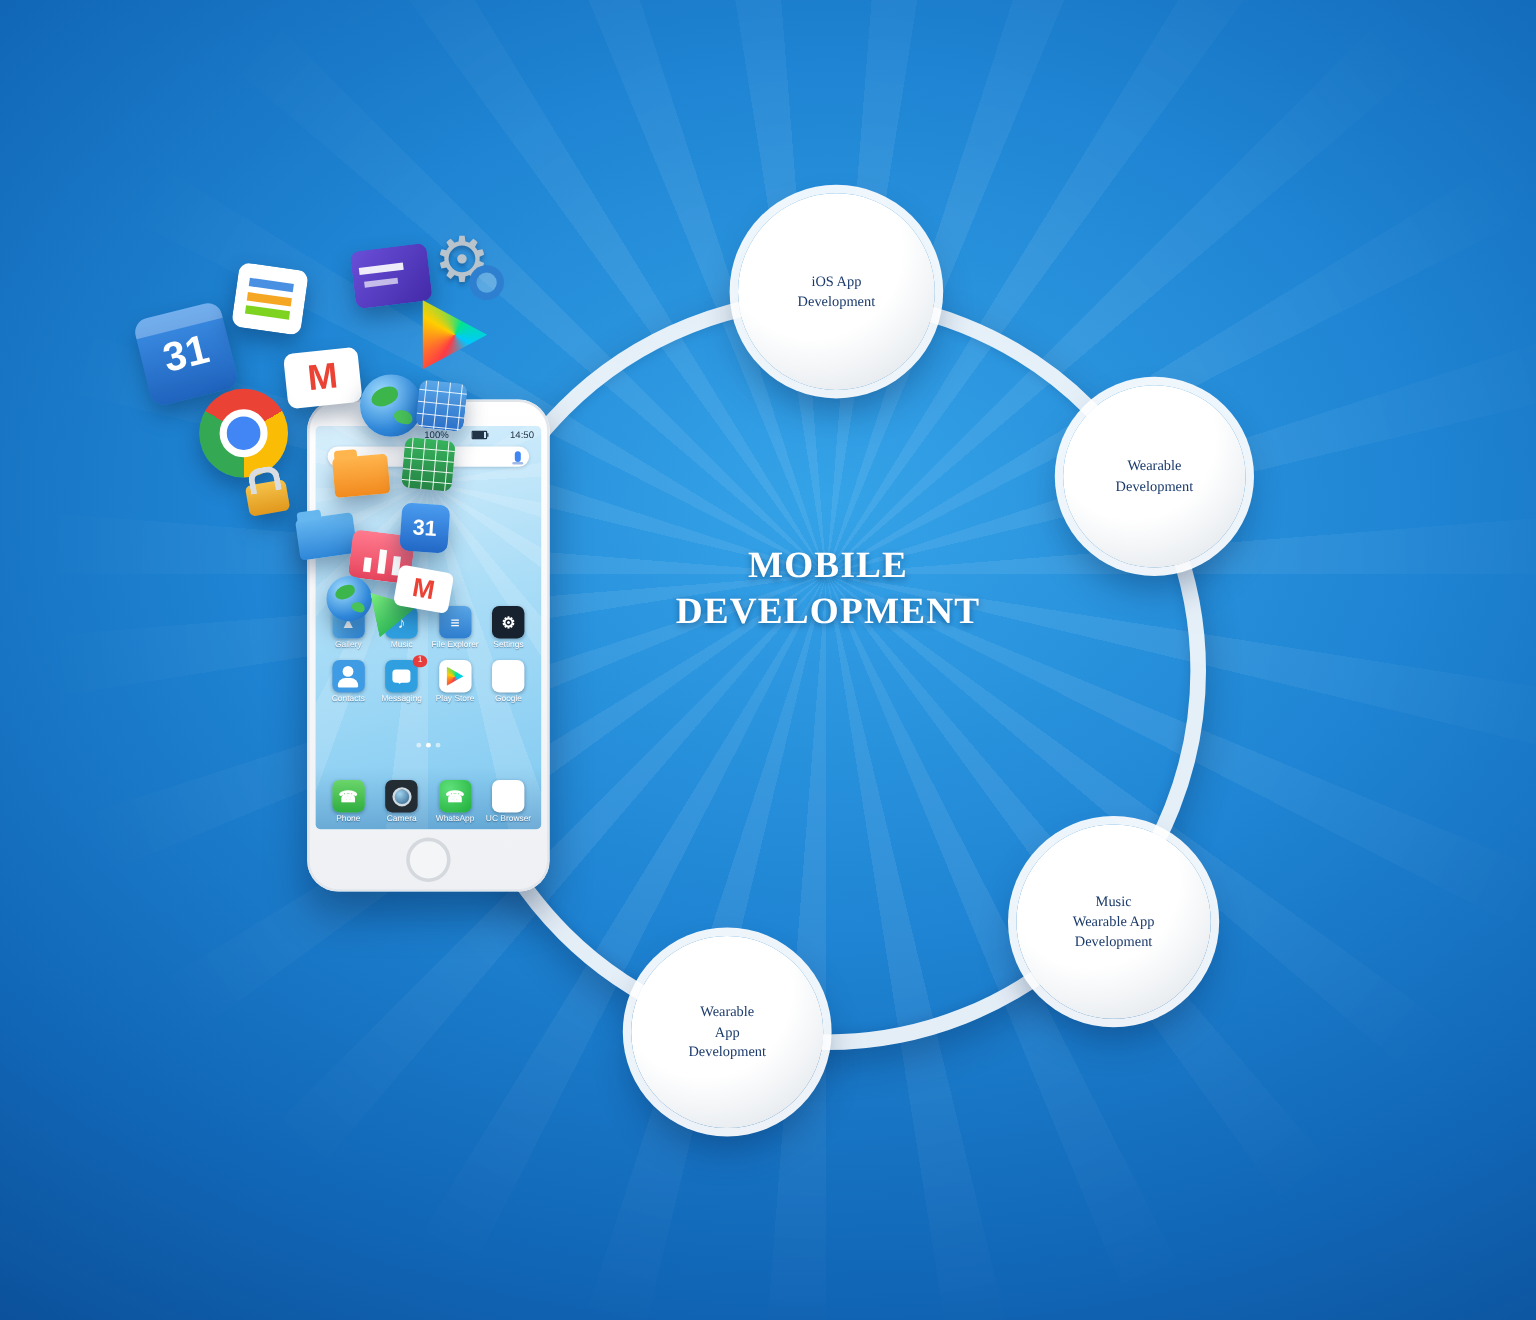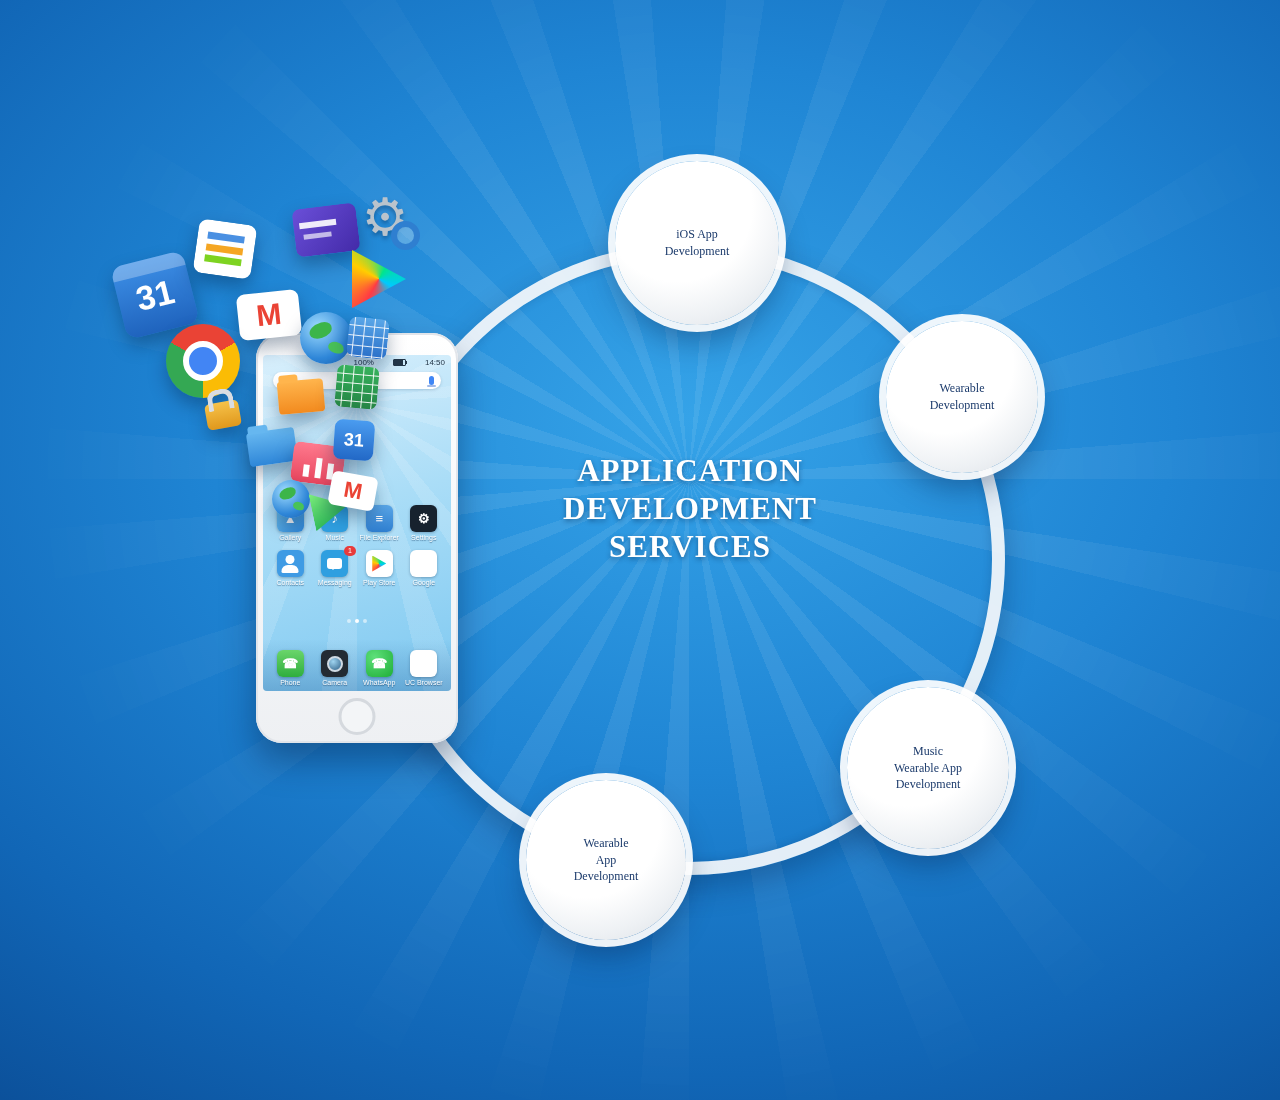--- a/index.html
+++ b/index.html
@@ -197,23 +197,22 @@
 </style>
 </head>
 <body>
 
 <div class="stage">
 
   <div class="rays"></div>
   <div class="ring"></div>
 
   <div class="center-title">
-    <div>APPLICATION</div>
+    <div>MOBILE</div>
     <div>DEVELOPMENT</div>
-    <div>SERVICES</div>
   </div>
 
   <div class="node node-ios">
     <div class="node-label">
       <span>iOS App</span>
       <span>Development</span>
     </div>
   </div>
   <div class="node node-android">
     <div class="node-label">

